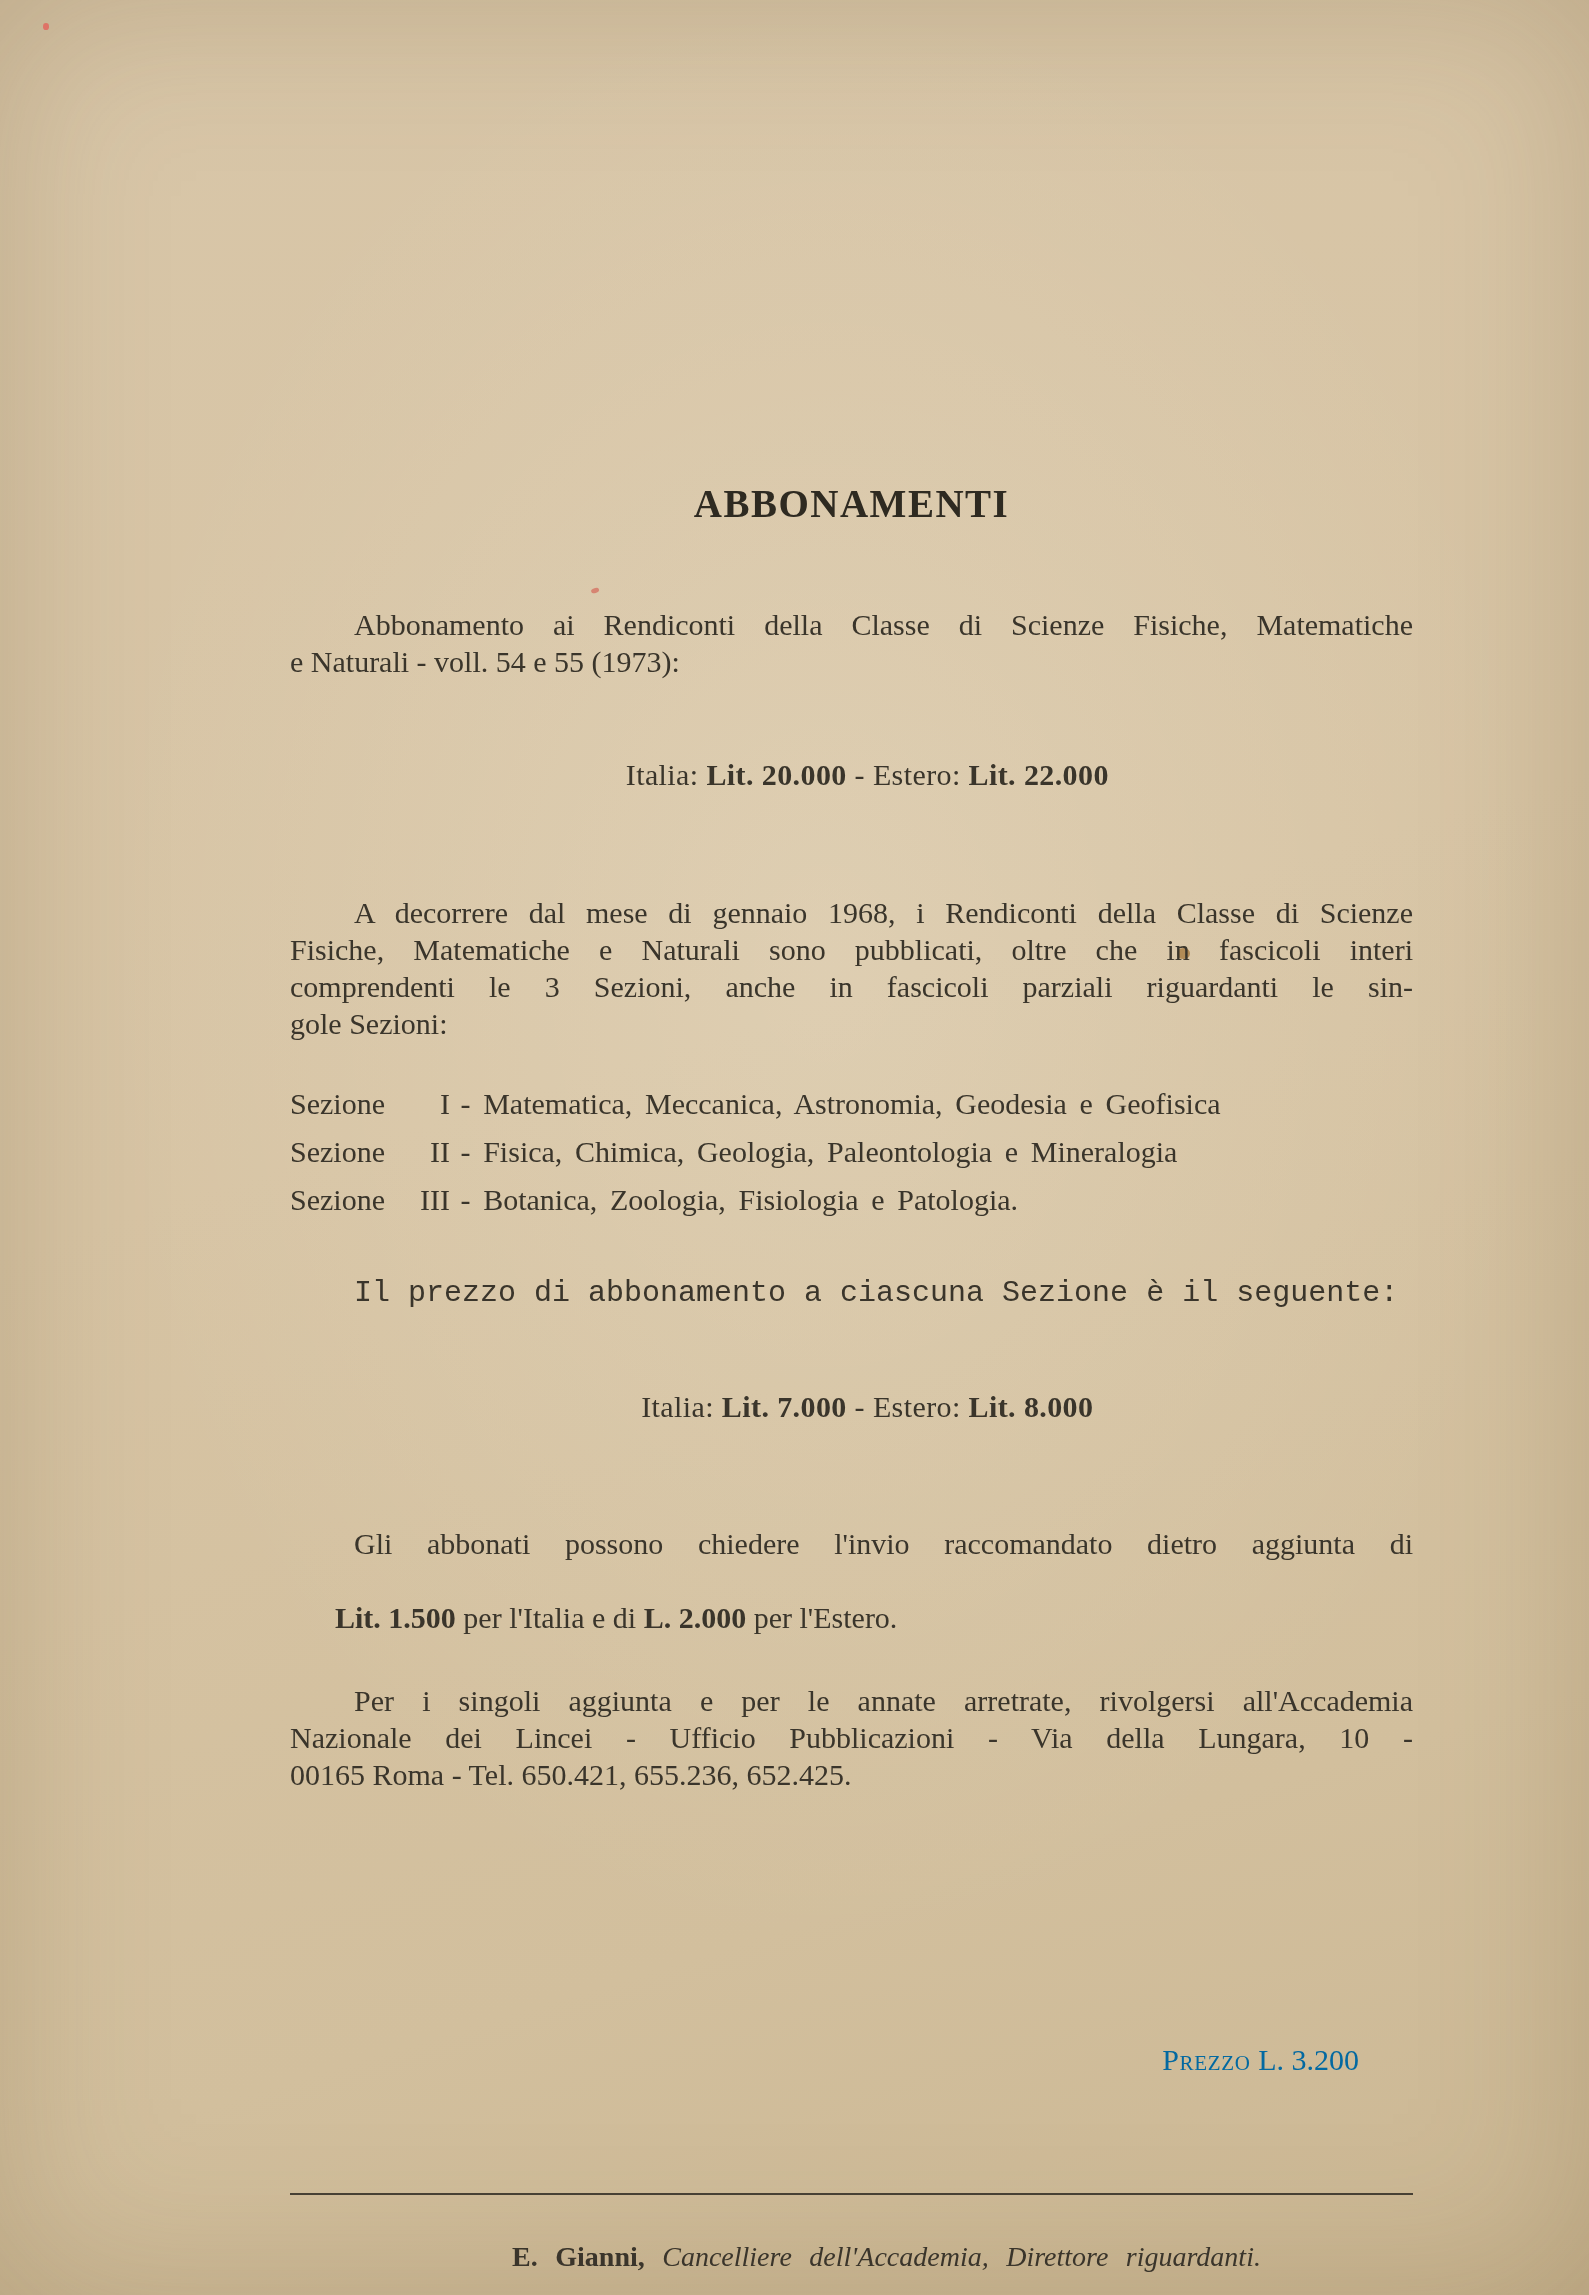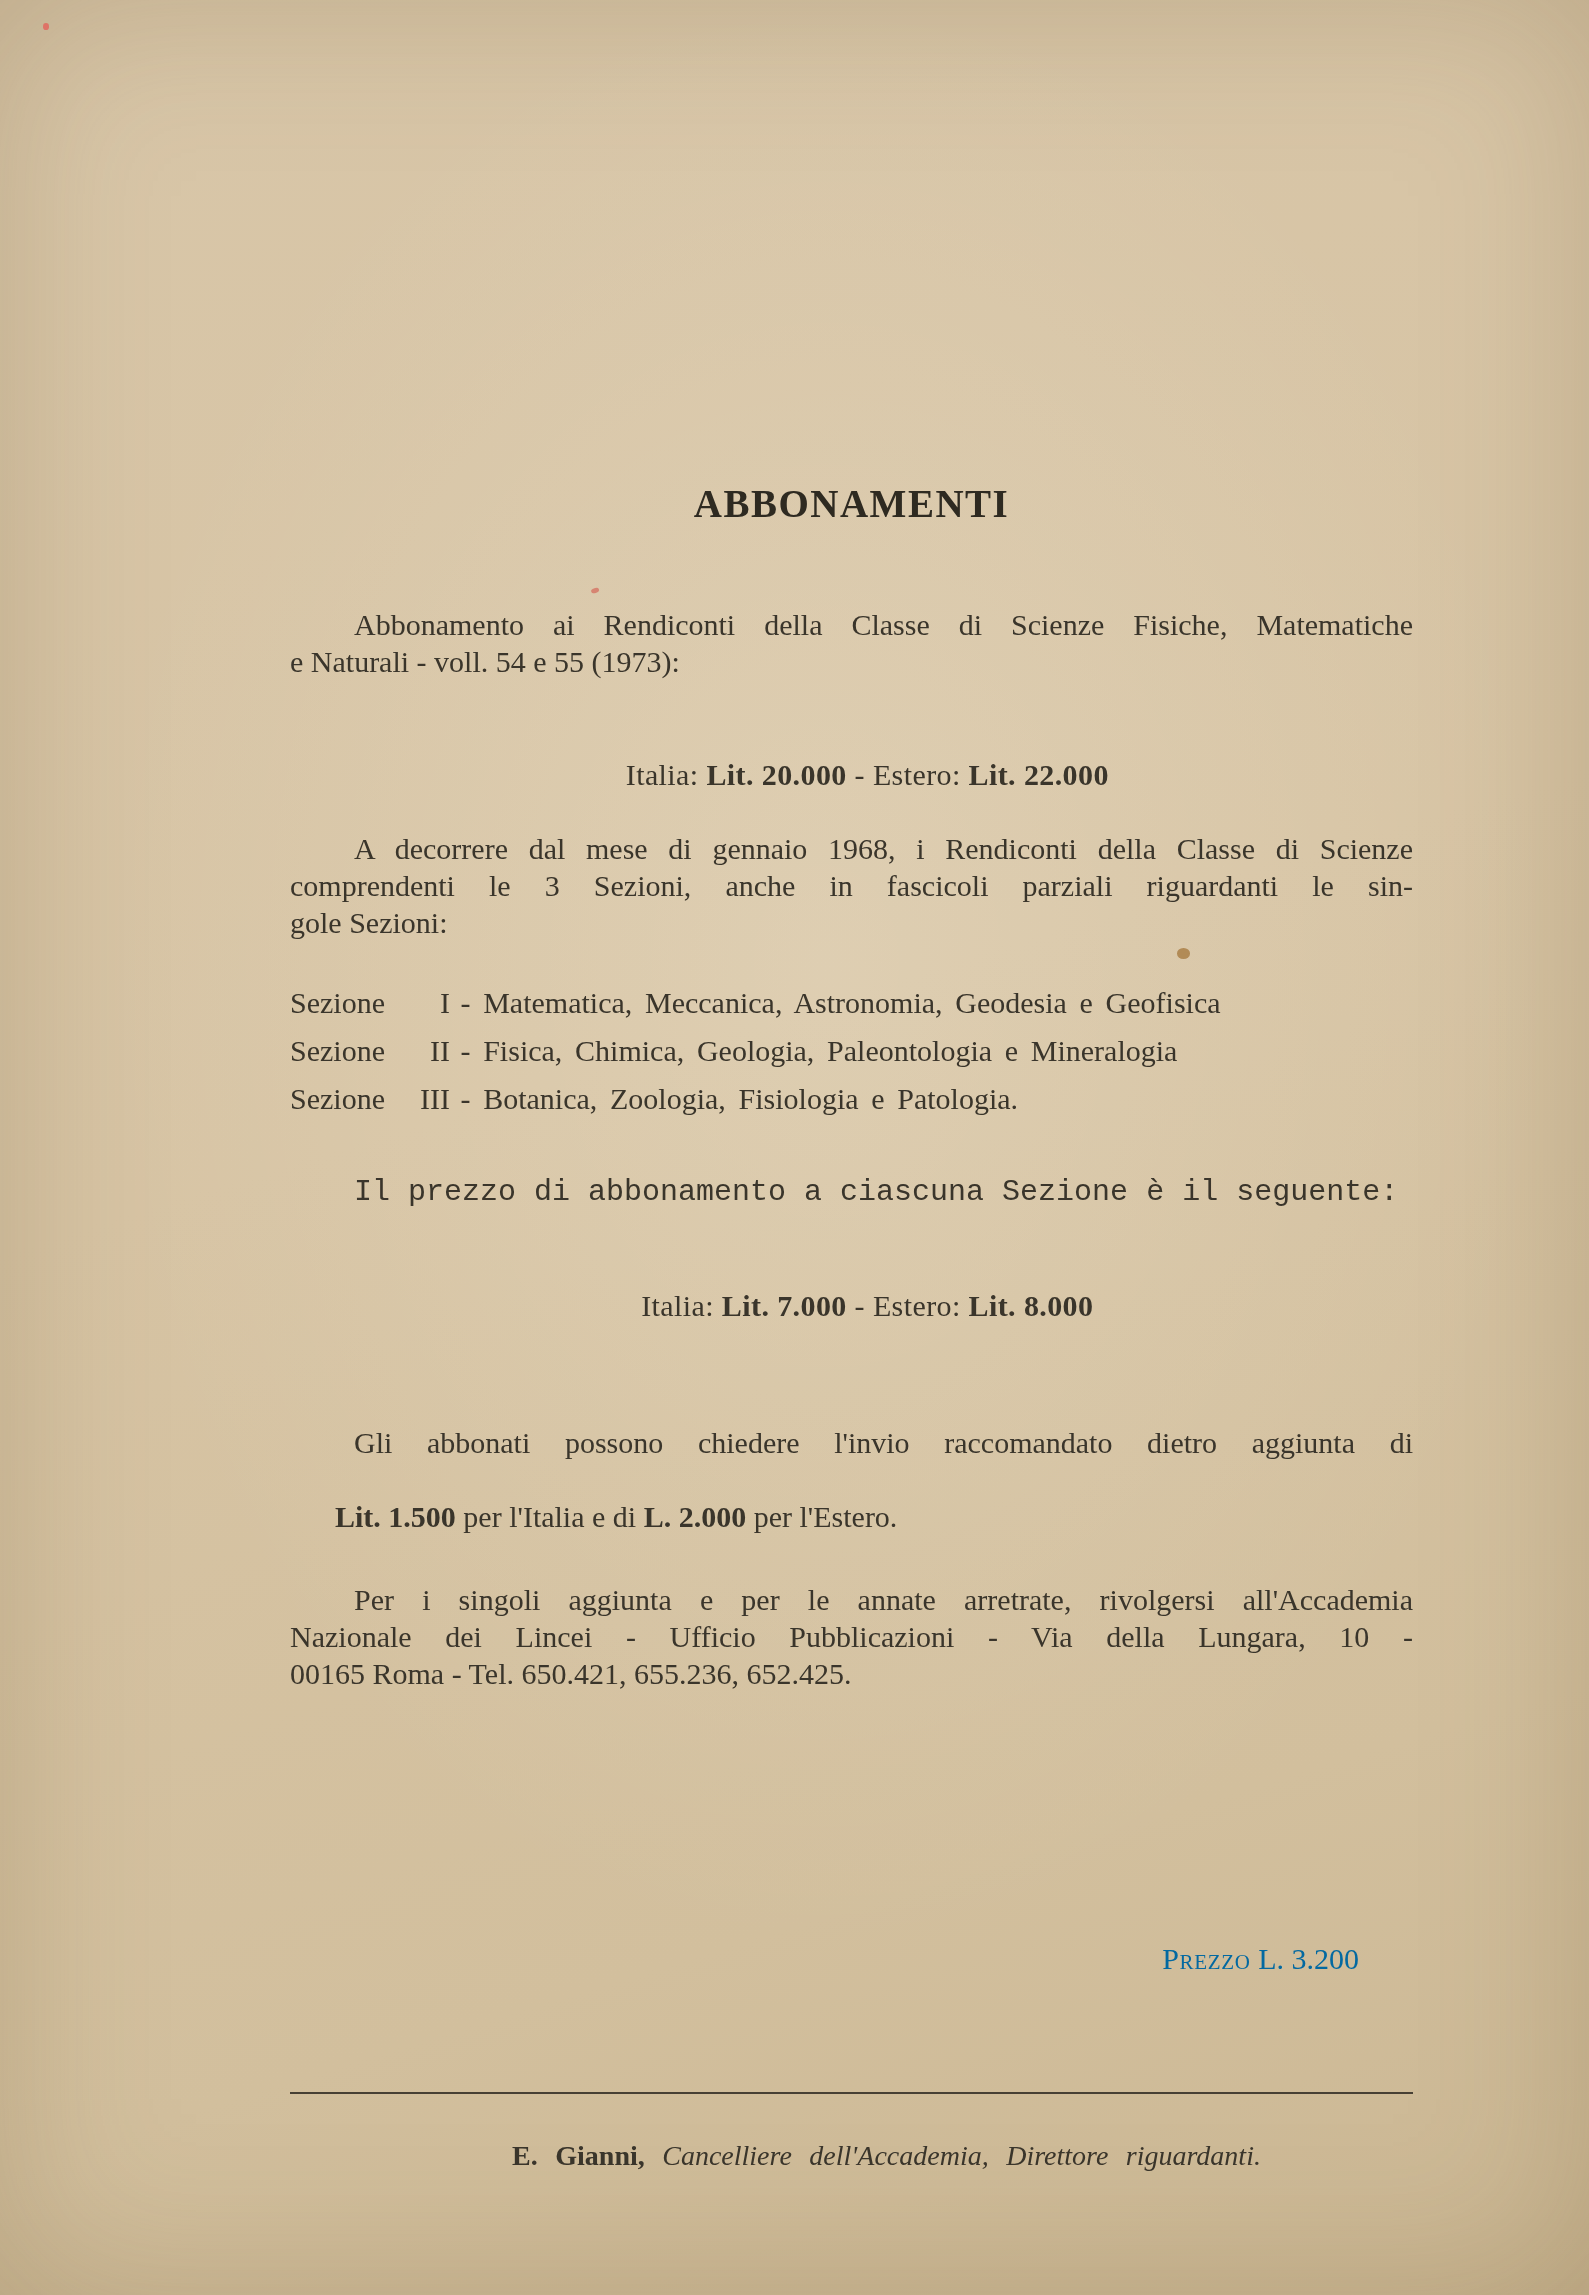--- a/index.html
+++ b/index.html
@@ -52,21 +52,21 @@
   .lline { text-align: left; }
   .pre { white-space: pre-wrap; }
   .center { text-align: center; }
   .price-line {
     letter-spacing: 0.4px;
   }
   .b { font-weight: bold; }
   .it { font-style: italic; }
   .m-p1     { margin-top: 81px; }
   .m-price1 { margin-top: 39px; }
-  .m-p2     { }
+  .m-p2     { margin-top: 64px; }
   .m-sez    { margin-top: 43px; }
   .m-p3     { margin-top: 57px; font-family: Liberation Mono, monospace; }
   .m-price2 { margin-top: 39px; }
   .m-p4     { margin-top: 63px; }
   .m-p5     { margin-top: 9px; }
   .sez-row { margin-bottom: 11.2px; word-spacing: 5.2px; }
   .sez-row:last-child { margin-bottom: 0; }
   .sez-label {
     display: inline-block;
     width: 111px;
@@ -132,20 +132,21 @@
     <div class="line ind jline">Abbonamento ai Rendiconti della Classe di Scienze Fisiche, Matematiche</div>
     <div class="line lline">e Naturali - voll. 54 e 55 (1973):</div>
   </div>
 
   <div class="line center pre price-line m-price1">
     <span>Italia: </span><span class="b">Lit. 20.000</span><span> - Estero: </span><span class="b">Lit. 22.000</span>
   </div>
 
   <div class="para m-p2">
     <div class="line ind jline">A decorrere dal mese di gennaio 1968, i Rendiconti della Classe di Scienze</div>
+    <div class="line jline">Fisiche, Matematiche e Naturali sono pubblicati, oltre che in fascicoli interi</div>
     <div class="line jline">comprendenti le 3 Sezioni, anche in fascicoli parziali riguardanti le sin-</div>
     <div class="line lline">gole Sezioni:</div>
   </div>
 
   <div class="para m-sez">
     <div class="line sez-row">
       <span class="sez-label">Sezione</span><span class="sez-num">I</span><span>- Matematica, Meccanica, Astronomia, Geodesia e Geofisica</span>
     </div>
     <div class="line sez-row">
       <span class="sez-label">Sezione</span><span class="sez-num">II</span><span>- Fisica, Chimica, Geologia, Paleontologia e Mineralogia</span>

